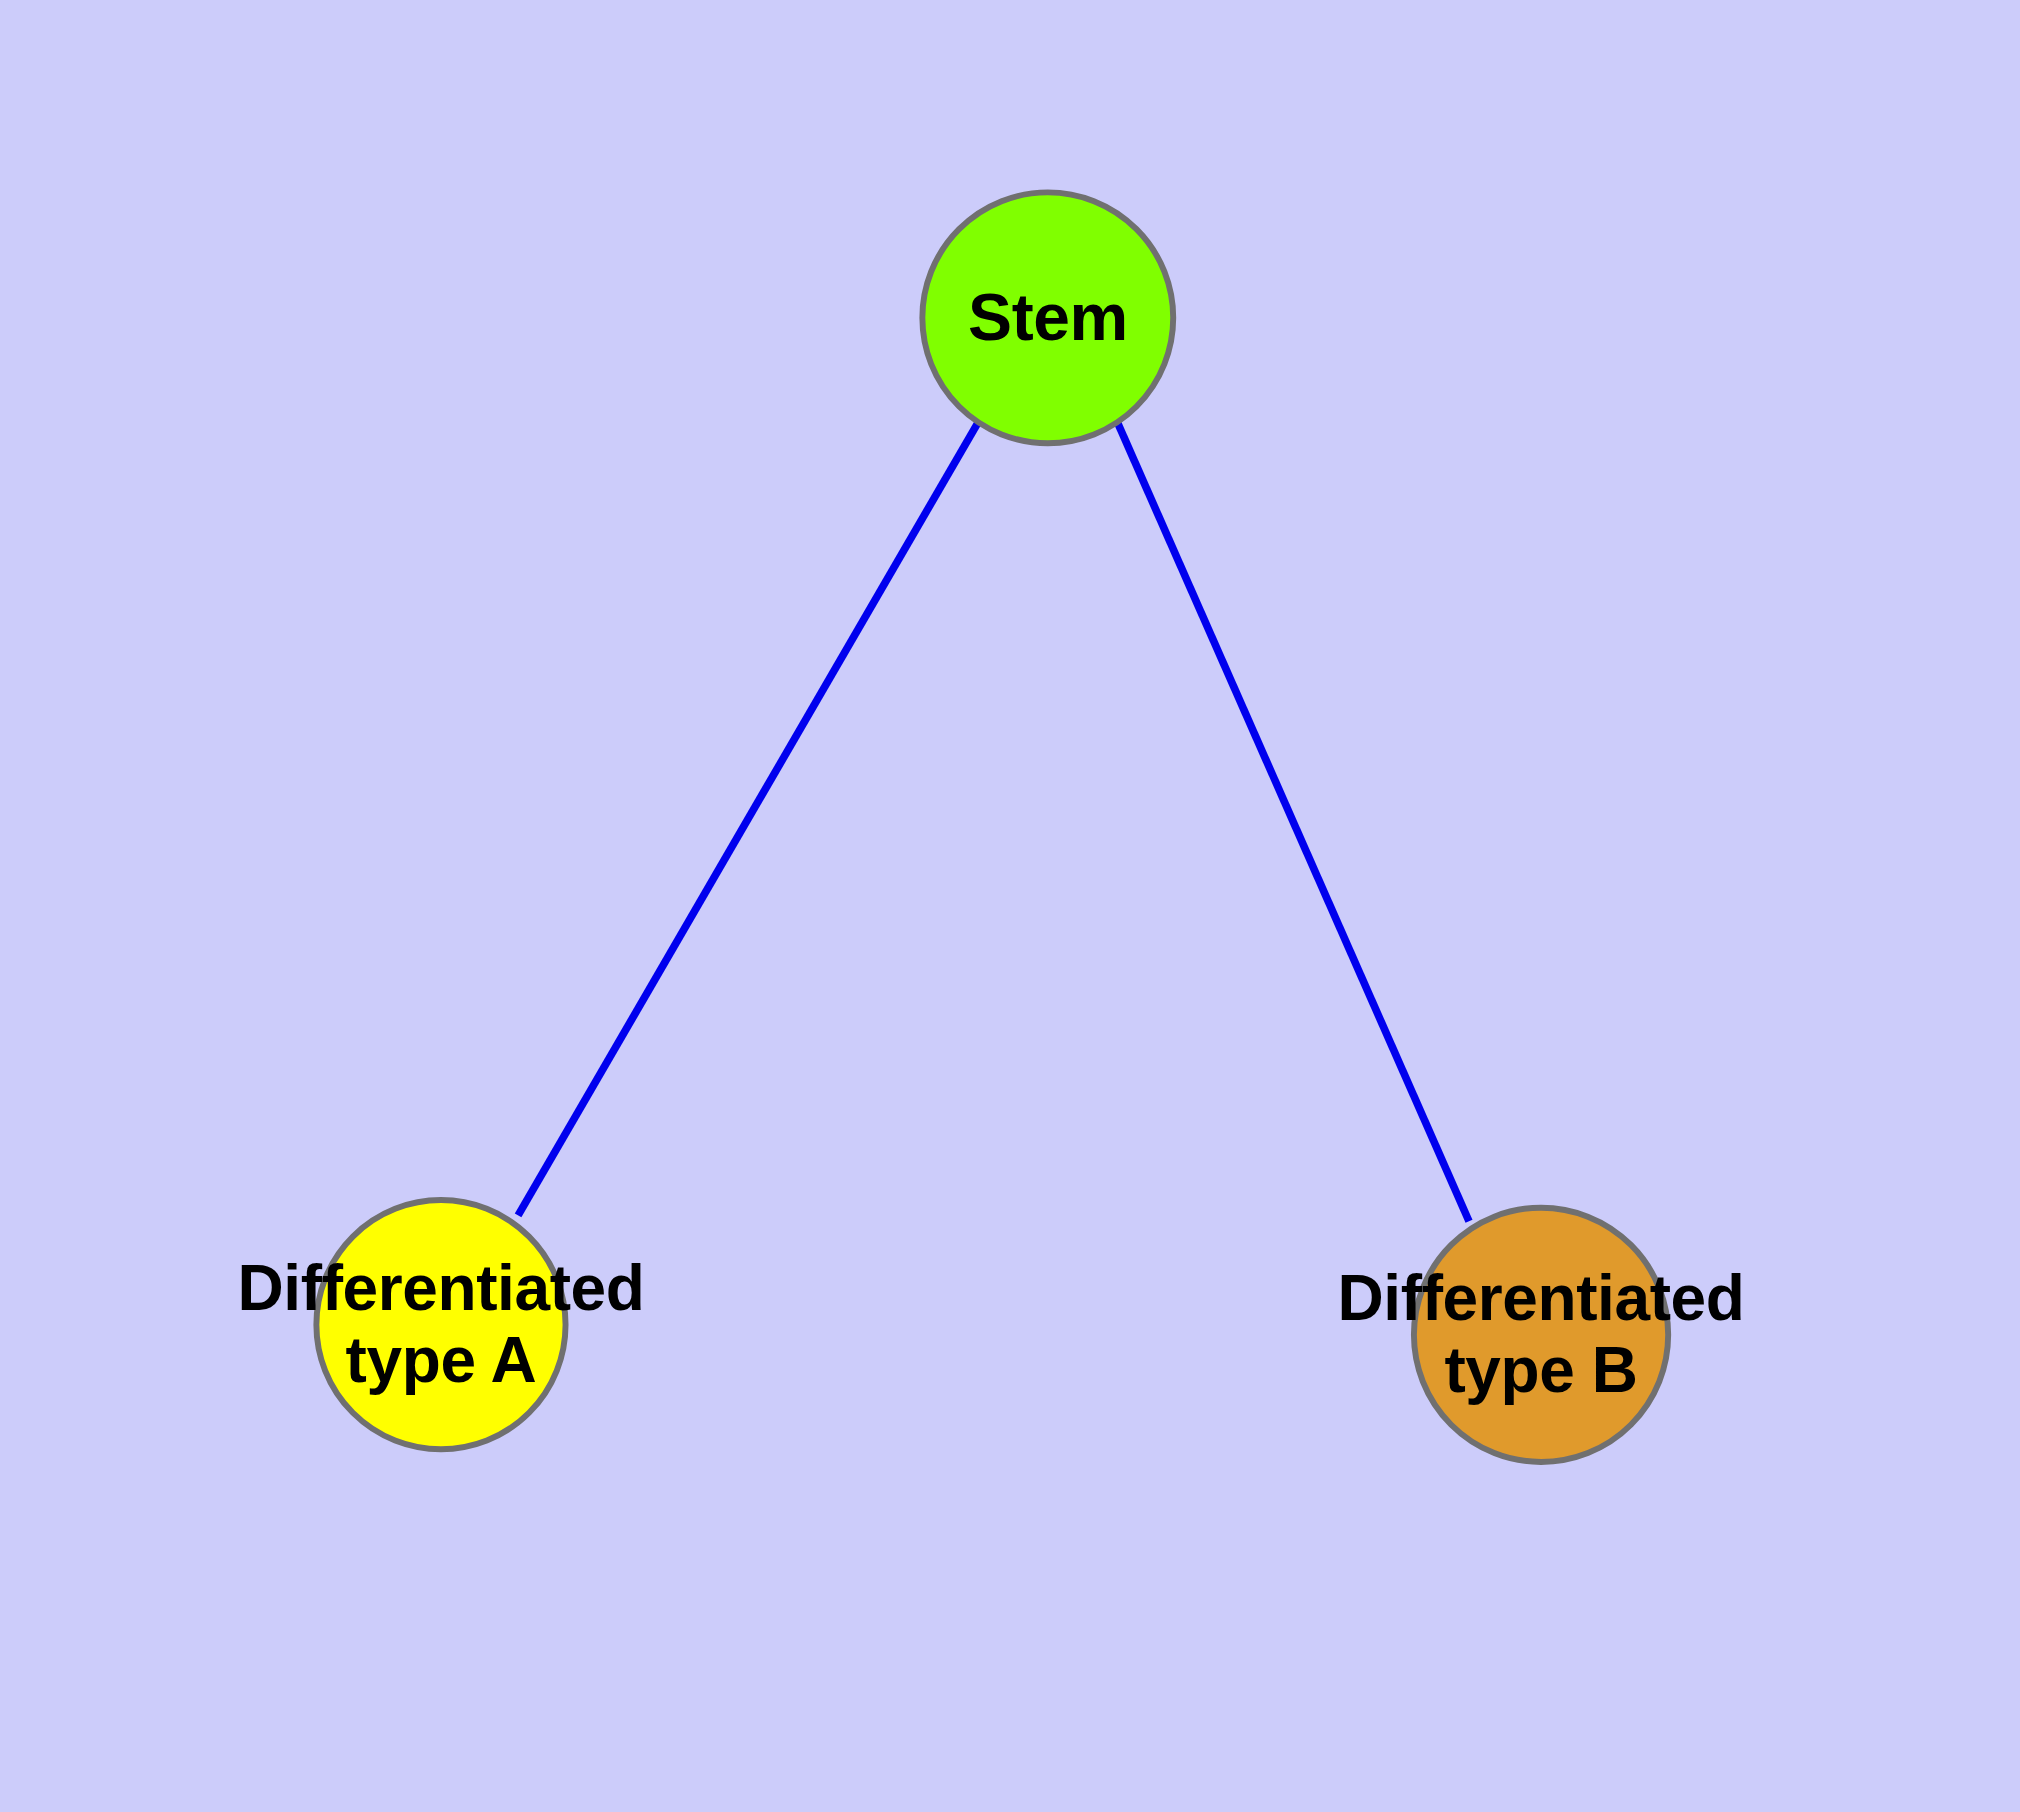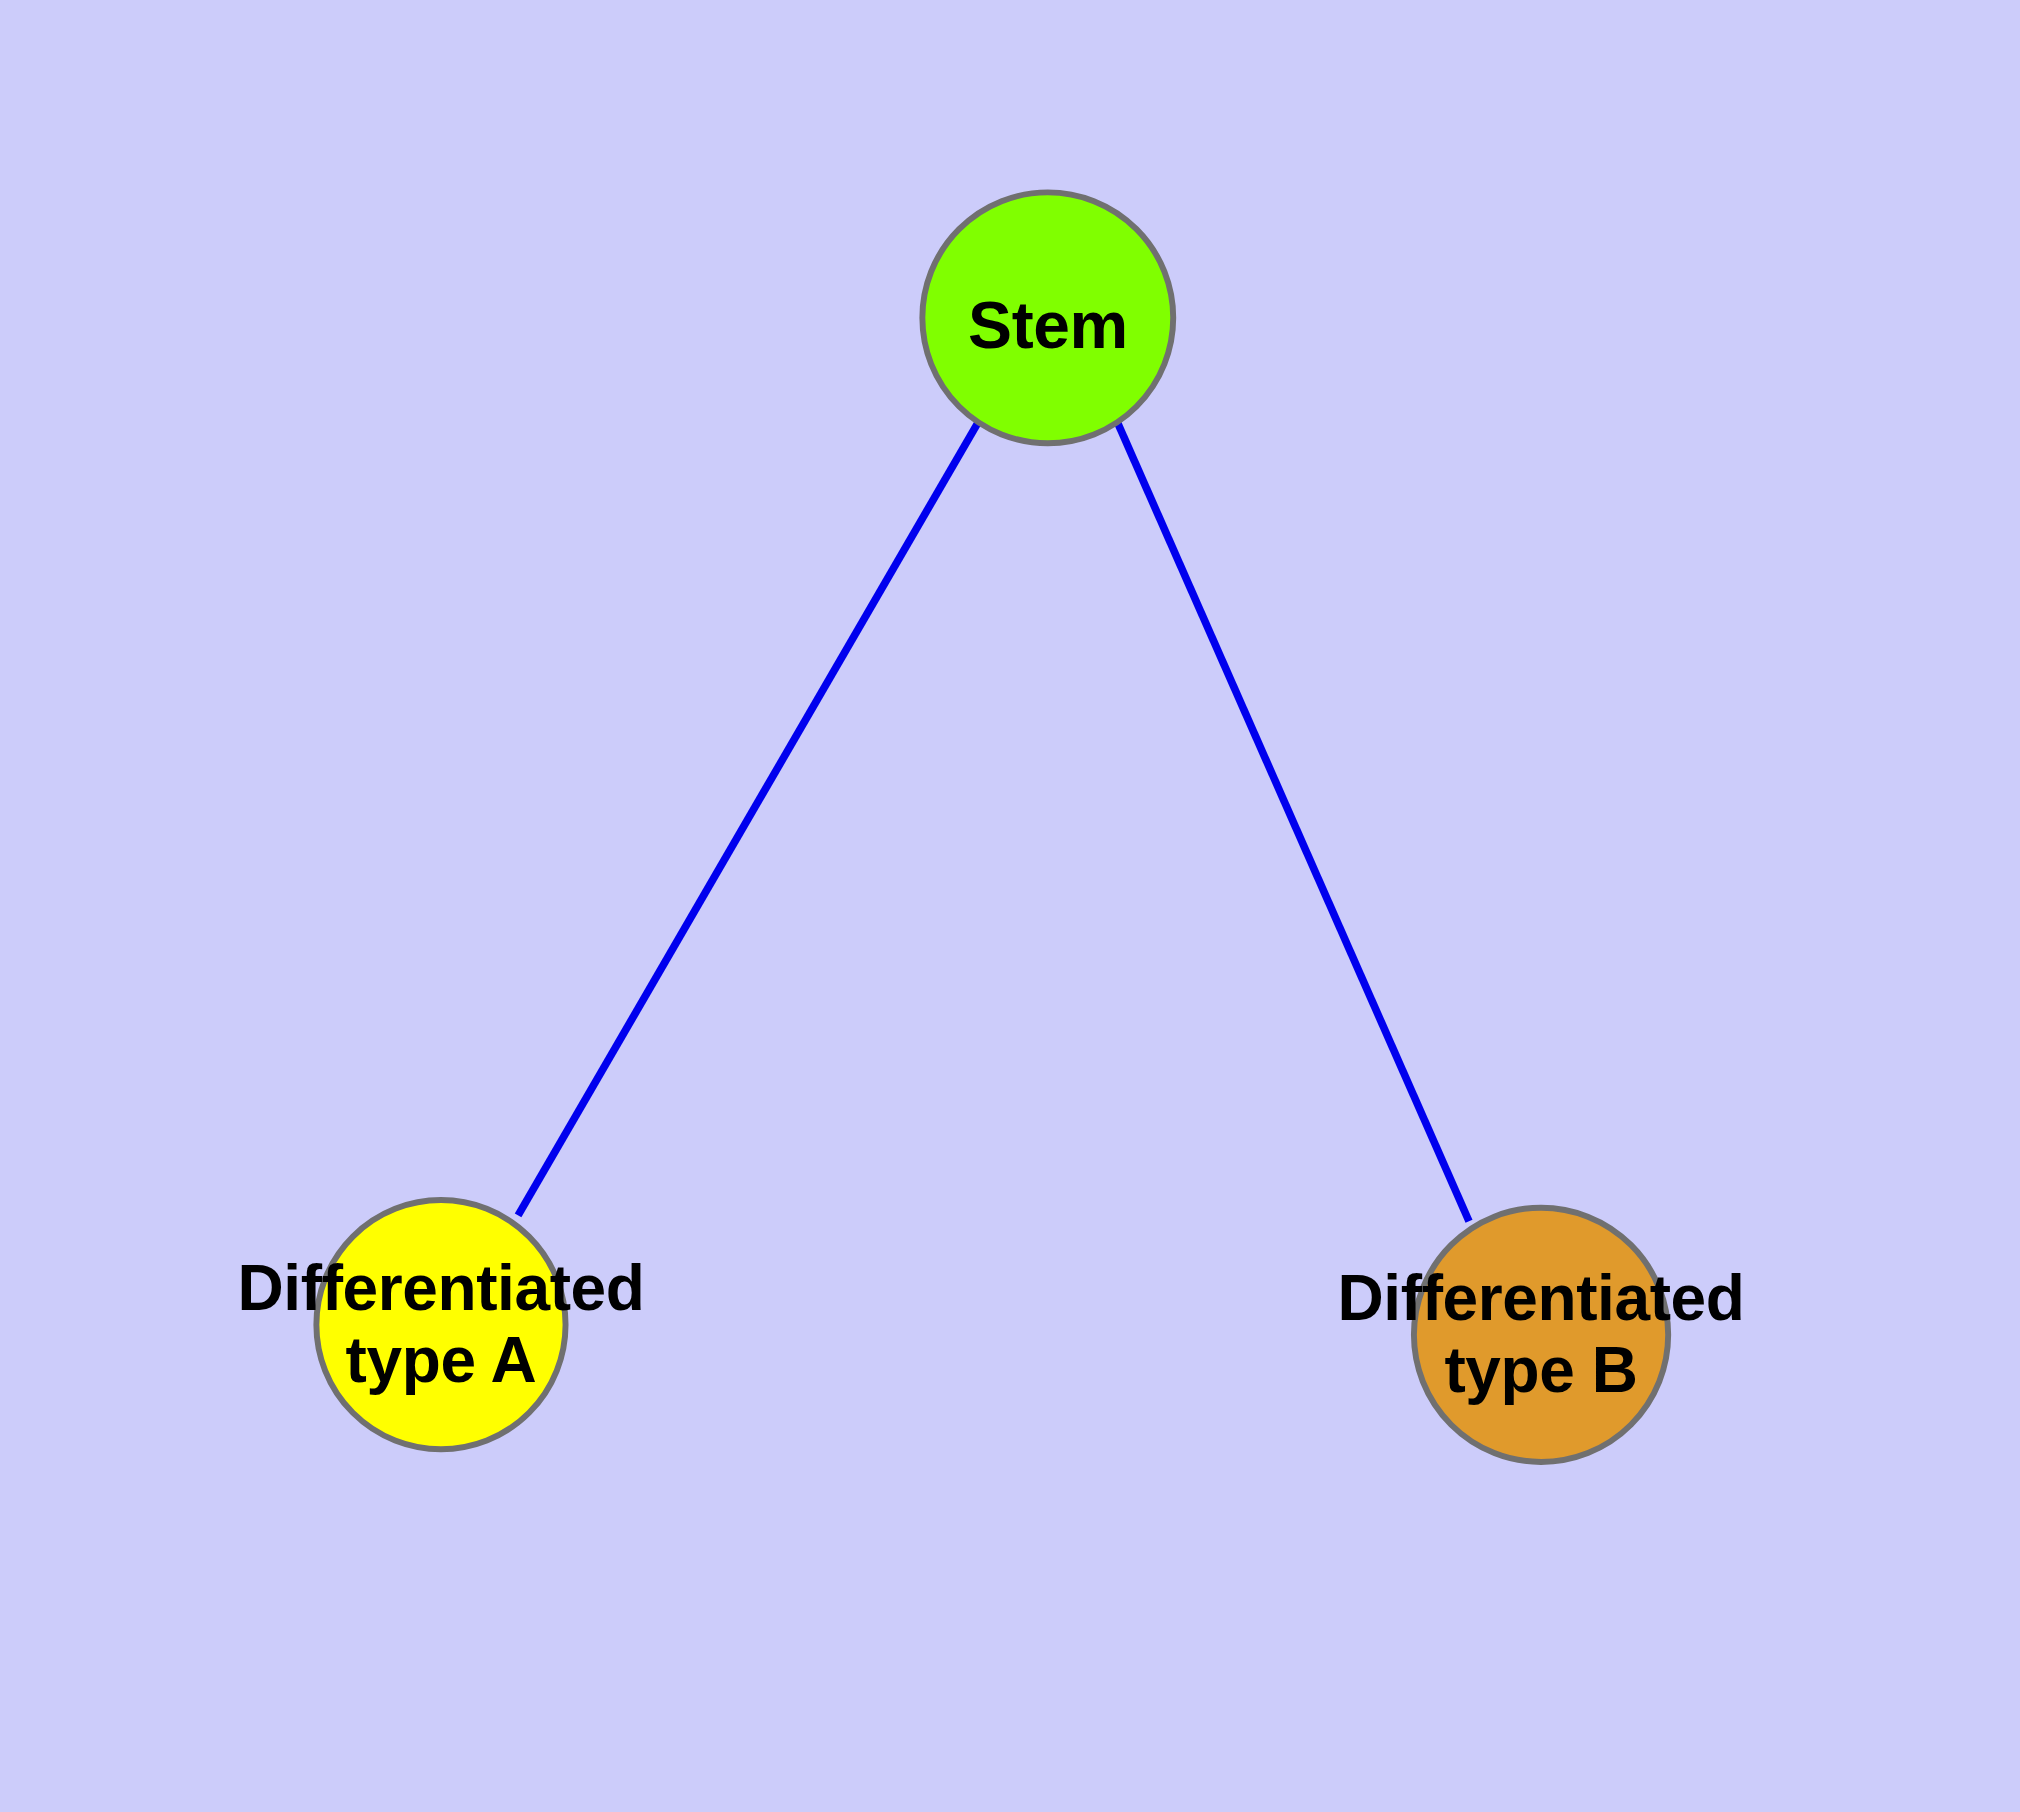--- a/index.html
+++ b/index.html
@@ -59,21 +59,21 @@
 
   <svg id="graph-svg" viewBox="0 0 2384 2138">
     <line x1="1154" y1="498" x2="611" y2="1434" stroke="#0000ee" stroke-width="9" stroke-linecap="butt"></line>
     <line x1="1318" y1="498" x2="1733" y2="1441" stroke="#0000ee" stroke-width="9" stroke-linecap="butt"></line>
 
     <circle cx="1236" cy="375" r="148" fill="#80ff00" stroke="#707070" stroke-width="7"></circle>
     <circle cx="520" cy="1563" r="147" fill="#ffff00" stroke="#707070" stroke-width="7"></circle>
     <circle cx="1818" cy="1575" r="150" fill="#e09a2c" stroke="#707070" stroke-width="7"></circle>
   </svg>
 
-  <div class="node-label" id="label-stem" style="left: 1048px; top: 326px;">Stem</div>
+  <div class="node-label" id="label-stem" style="left: 1048px; top: 318px;">Stem</div>
 
   <div class="node-label" id="label-diff-a" style="left: 441px; top: 1325px;">Differentiated
 type A</div>
 
   <div class="node-label" id="label-diff-b" style="left: 1541px; top: 1335px;">Differentiated
 type B</div>
 
 </div>
 
 

